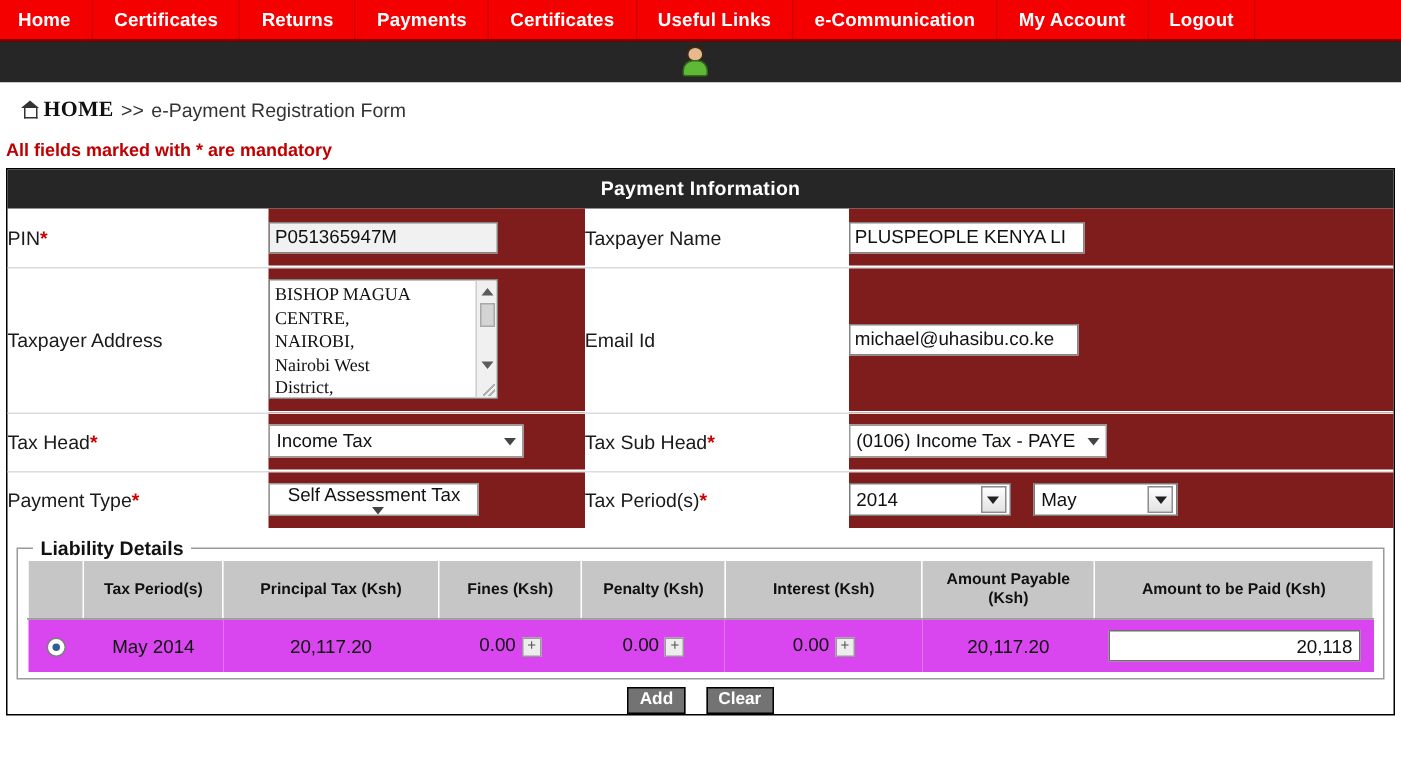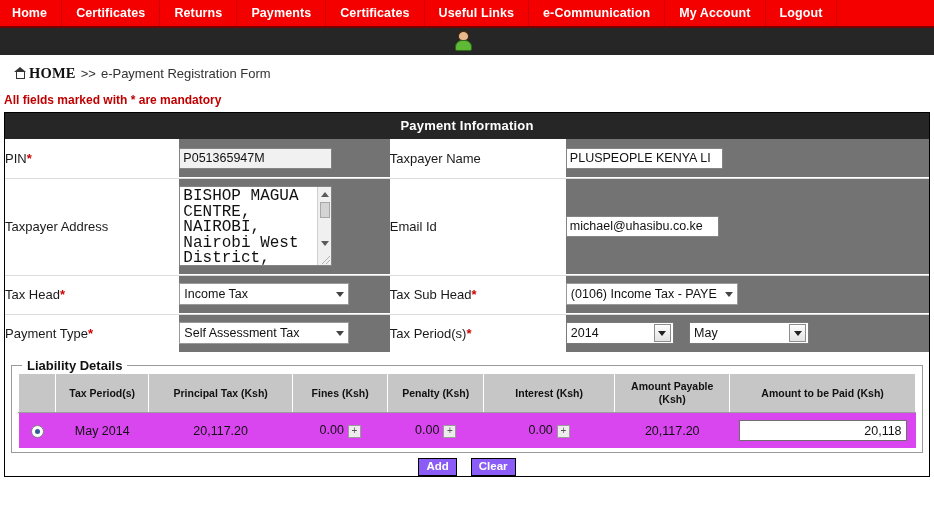--- a/index.html
+++ b/index.html
@@ -156,21 +156,21 @@
     color: #1a1a1a;
     font-size: 13px;
   }
   .fld { width: 231px; }
   .req { color: #cc0000; font-weight: bold; }
 
   .row-sep { height: 1px; }
   .row-sep td { border-bottom: 1px solid #dcdcdc; height:1px; padding:0; }
 
   
-  .tint { background: #737373; }
+  .tint { background: #7f1d1d; }
 
   
   input.txt {
     font-family: "Liberation Sans", sans-serif;
     font-size: 12.5px;
     color: #111;
     border: 1px solid #848484;
     background: #f1f1f1;
     padding: 2px 3px;
     height: 21px;
@@ -183,22 +183,22 @@
 
   
   .ta-wrap {
     position: relative;
     width: 153px; height: 80px;
     border: 1px solid #848484;
     background: #fff;
     overflow: hidden;
   }
   .ta-text {
-    font-family: Liberation Mono, monospace;
-    font-size: 16px;
+    font-family: Liberation Serif, serif;
+    font-size: 12px;
     line-height: 15.5px;
     color: #111;
     padding: 2px 0 0 3px;
     white-space: pre;
   }
   .ta-scroll {
     position: absolute; top: 0; right: 0;
     width: 14px; height: 100%;
     background: #f0f0f0;
     border-left: 1px solid #cfcfcf;
@@ -251,21 +251,21 @@
     overflow: hidden;
   }
   .sel-flat .caret {
     width: 0; height: 0;
     margin-left: 6px;
     border-left: 4px solid transparent;
     border-right: 4px solid transparent;
     border-top: 5px solid #444;
   }
   #tax-head-select { width: 170px; }
-  #payment-type-select { width: 170px; }
+  #payment-type-select { width: 140px; flex-direction: column; }
   #tax-subhead-select { width: 172px; }
 
   
   .sel-win {
     display: inline-flex;
     align-items: center;
     border: 1px solid #7a7a7a;
     background: #ffffff;
     height: 22px;
     font-size: 12.5px;
@@ -281,21 +281,21 @@
     border: 1px solid #8d8d8d;
     display: flex; align-items: center; justify-content: center;
   }
   .sel-win .win-btn .caret {
     width: 0; height: 0;
     border-left: 4px solid transparent;
     border-right: 4px solid transparent;
     border-top: 5px solid #222;
   }
   #tax-period-year { width: 108px; }
-  #tax-period-month { width: 120px; }
+  #tax-period-month { width: 96px; }
 
   
   .liability {
     margin: 6px 6px 0 6px;
     border: 1px solid #9a9a9a;
     padding: 0 6px 4px 6px;
   }
   .liability > legend {
     font-size: 13px;
     font-weight: bold;
@@ -386,21 +386,21 @@
 
   
   .actions {
     display: flex;
     justify-content: center;
     gap: 14px;
     padding: 3px 0 0 0;
     margin-top: 2px;
   }
   .btn {
-    background: #8b5cf6;
+    background: #737373;
     color: #ffffff;
     font-size: 11.5px;
     font-weight: bold;
     border: 1px solid #000;
     padding: 1px 7px 2px;
     cursor: pointer;
     font-family: "Liberation Sans", sans-serif;
     line-height: 13px;
   }
 </style>

